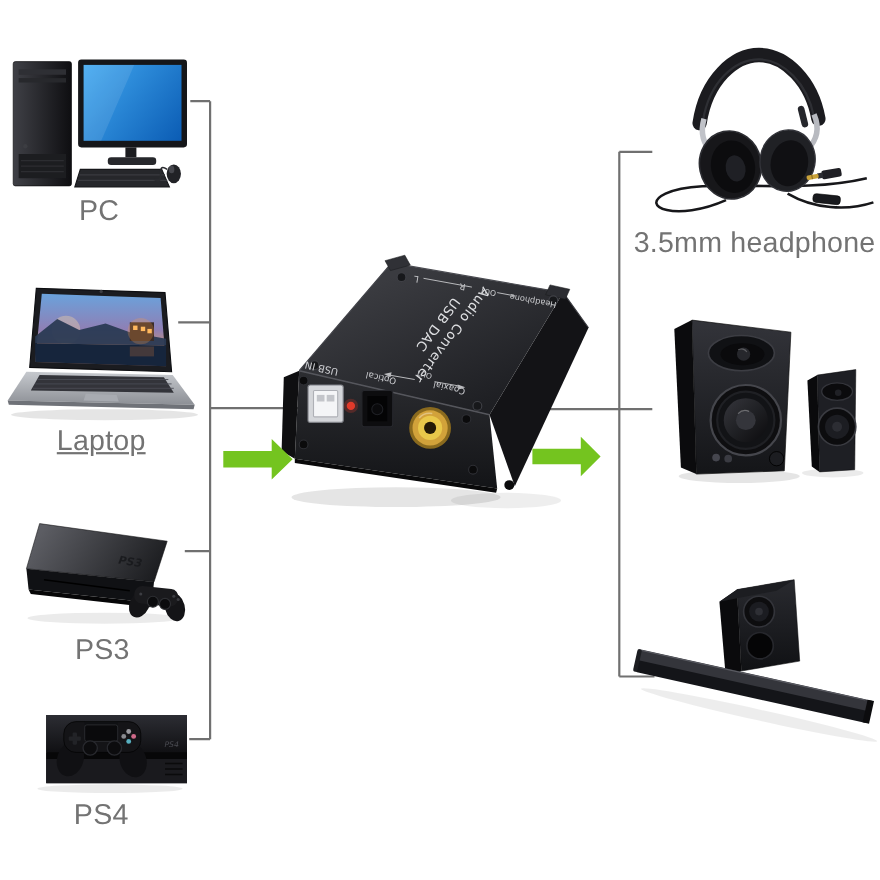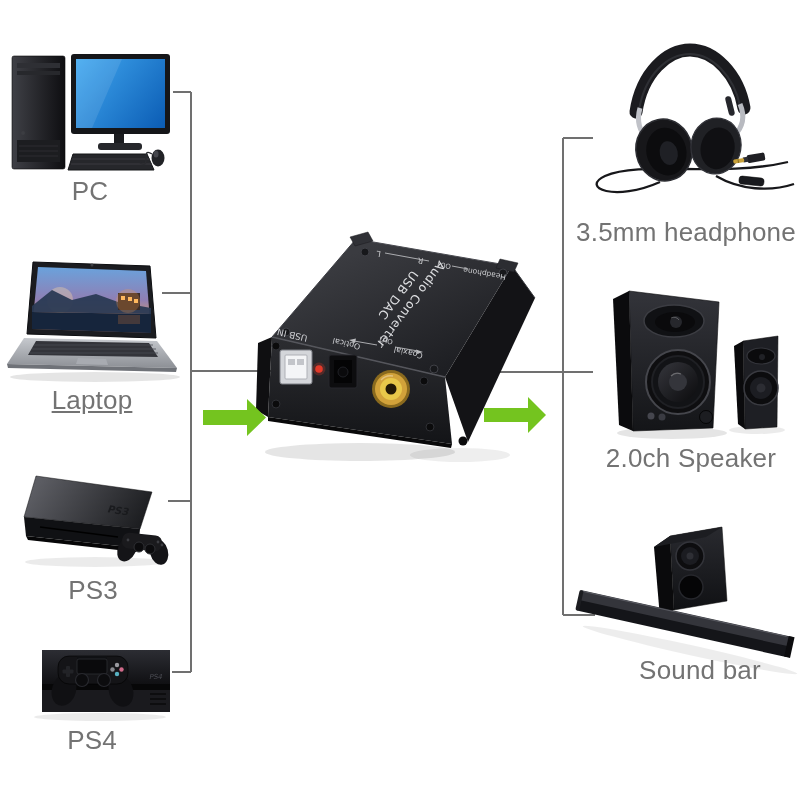--- a/index.html
+++ b/index.html
@@ -300,17 +300,15 @@
   </g>
 
   <polygon points="484,408 528,408 528,397 546,415 528,433 528,422 484,422" fill="#74c41f"></polygon>
   <polygon points="203,410 247,410 247,399 266,417.5 247,436 247,425 203,425" fill="#74c41f"></polygon>
 </svg>
 
 <div class="dev-label" style="left:90px;top:176px;">PC</div>
 <div class="dev-label" style="left:92px;top:385px;text-decoration:underline;">Laptop</div>
 <div class="dev-label" style="left:93px;top:575px;">PS3</div>
 <div class="dev-label" style="left:92px;top:725px;">PS4</div>
-<div class="dev-label" style="left:686px;top:217px;">3.5mm headphone</div>
-<div class="dev-label" style="left:691px;top:443px;">2.0ch Speaker</div>
-<div class="dev-label" style="left:700px;top:655px;">Sound bar</div>
+<div class="dev-label" style="left:686px;top:205px;">3.5mm headphone</div>
 
 </div>
 
 </body></html>

